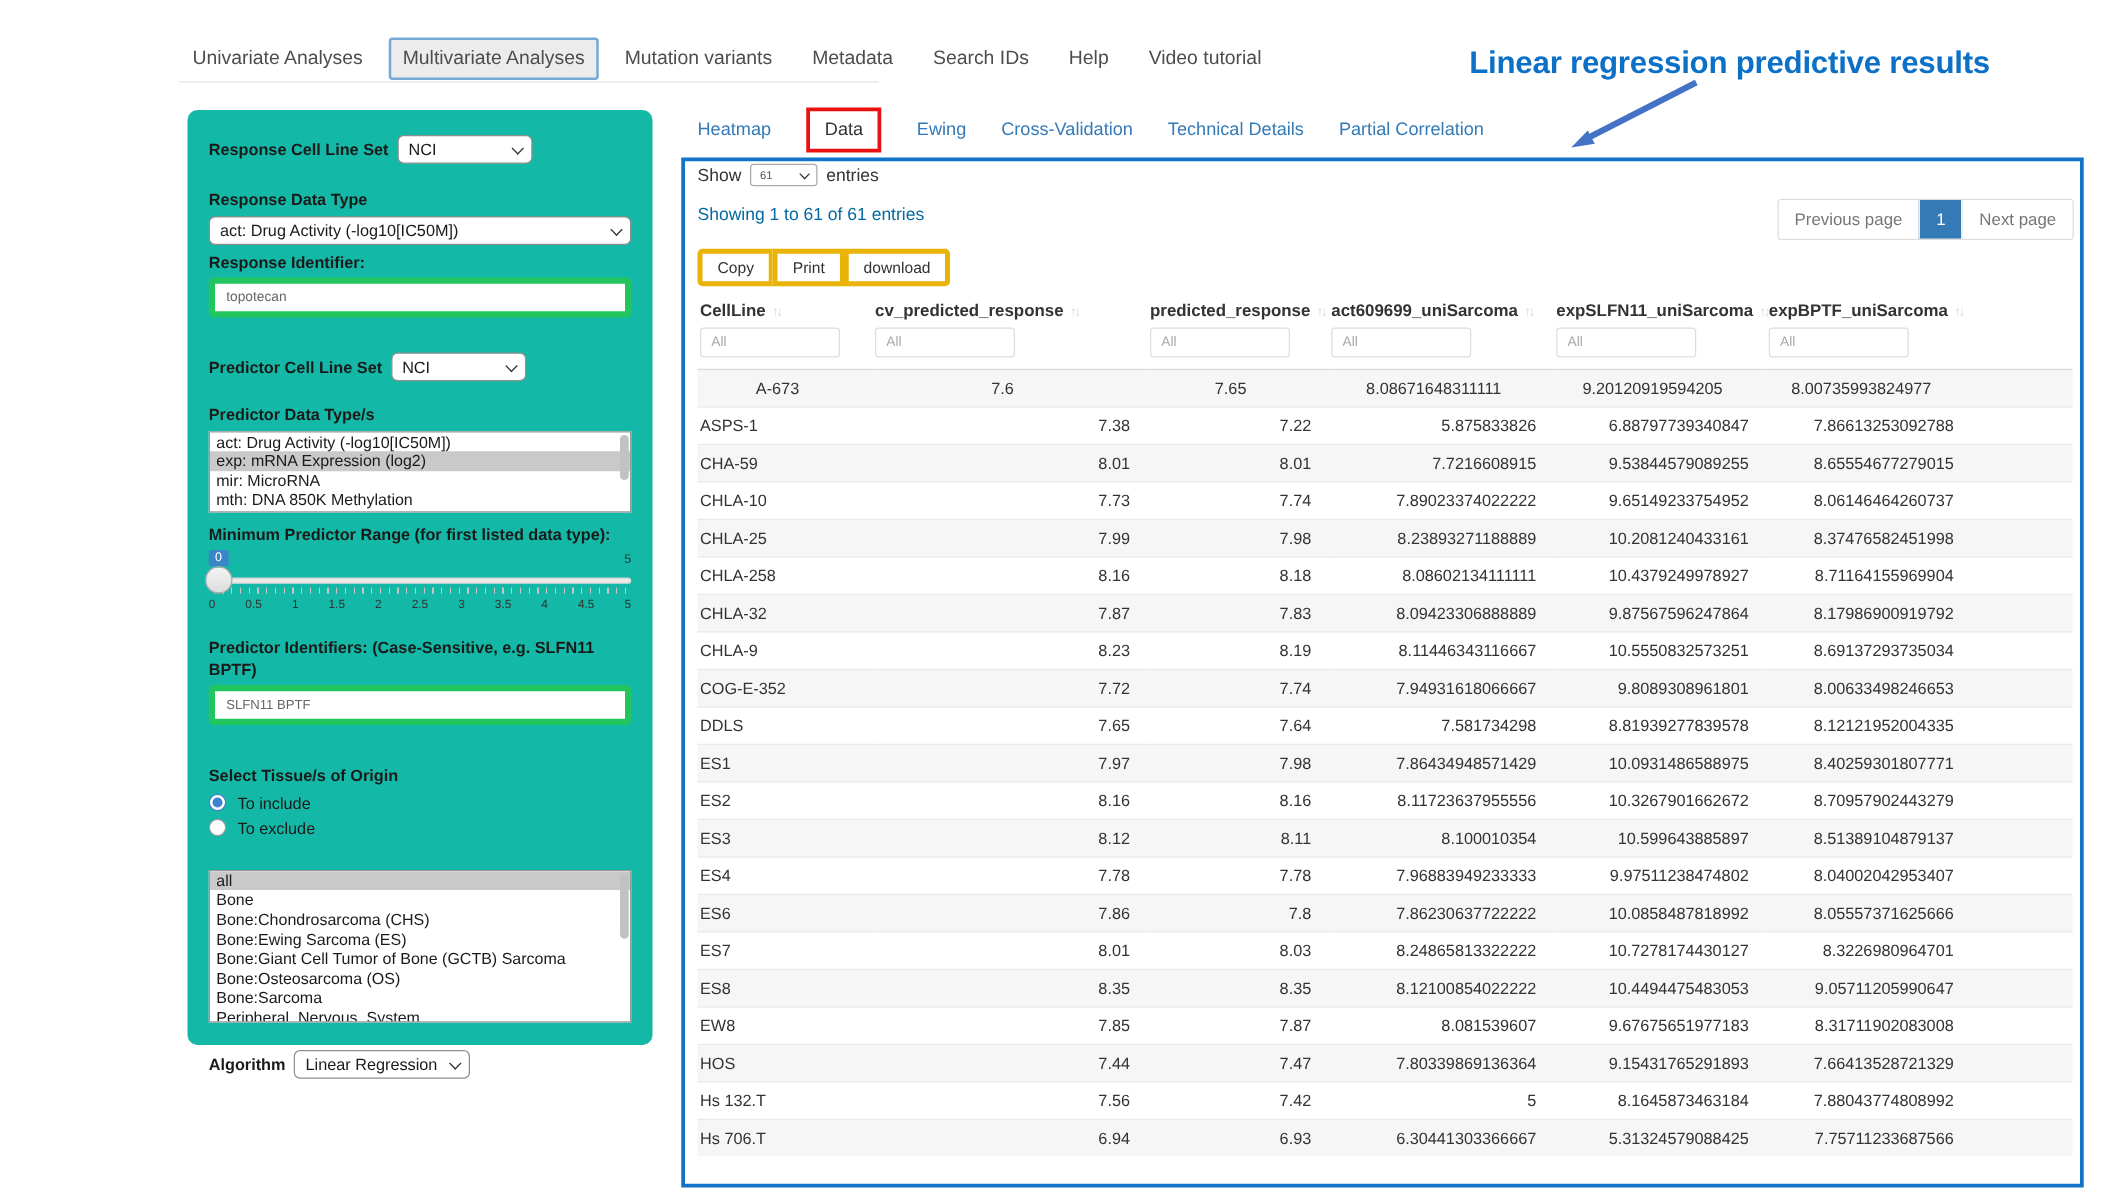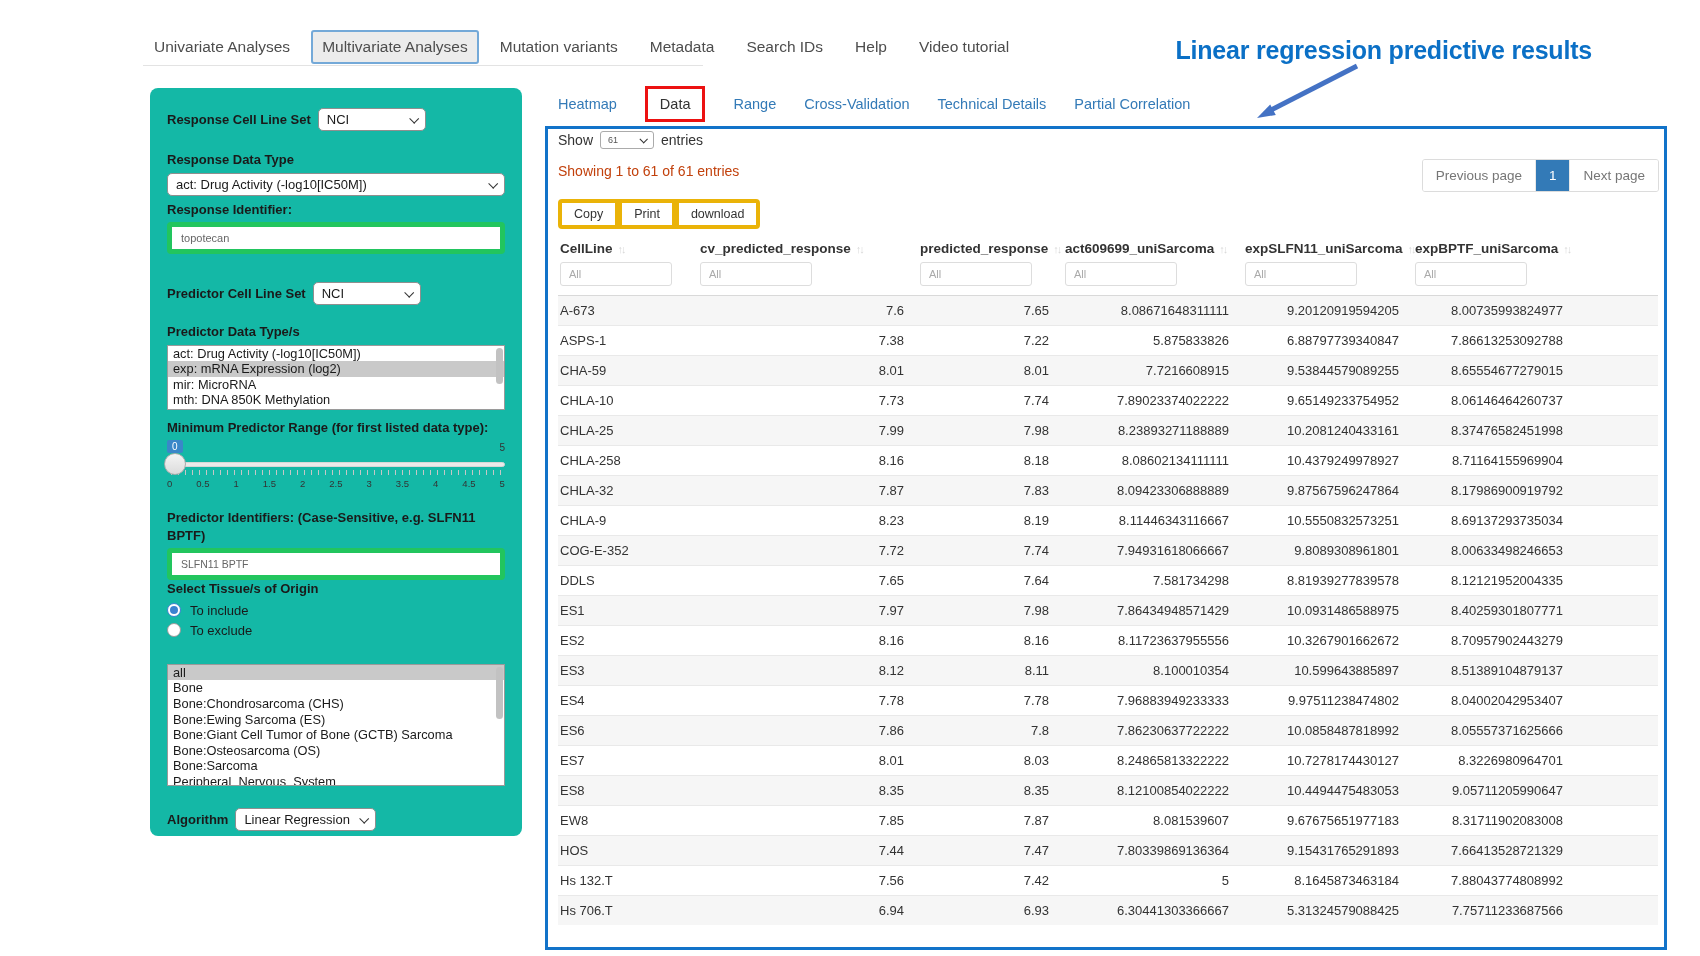--- a/index.html
+++ b/index.html
@@ -68,21 +68,21 @@
   
   .panel { position:absolute; left:545px; top:126px; width:1122px; height:824px;
            border:3px solid #1273c9; background:#fff; }
   .show-row { position:absolute; left:10px; top:2px; display:flex; align-items:center; gap:7px;
               font-size:14px; color:#333; }
   .mini-select { display:inline-flex; align-items:center; justify-content:space-between; width:54px;
                  border:1px solid #ababab; border-radius:3px; padding:3px 7px; background:#fff; cursor:pointer; }
   .mini-select .val { font-size:9px; color:#555; }
   .mini-select .chev { width:6px; height:6px; border-right:1.5px solid #333; border-bottom:1.5px solid #333;
                        transform:rotate(45deg) translateY(-1px); }
-  .showing { position:absolute; left:10px; top:34px; font-size:14px; color:#c2410c; }
+  .showing { position:absolute; left:10px; top:34px; font-size:14px; color:#0369a1; }
   .pagination { position:absolute; right:5px; top:30px; display:flex; border:1px solid #dcdcdc;
                 border-radius:3px; overflow:hidden; font-size:13.5px; }
   .pg { padding:8px 13px; color:#767676; background:#fff; border-left:1px solid #e8e8e8; cursor:pointer; }
   .pg:first-child { border-left:none; }
   .pg.active { background:#337ab7; color:#fff; }
   .btn-group { position:absolute; left:10px; top:70px; display:flex; font-size:12.5px; color:#333; }
   .bg-btn { border:4px solid #eab308; background:#fff; padding:4px 12px; margin-left:-1px;
             font-family:inherit; font-size:12.5px; color:#333; cursor:pointer; }
   .bg-btn:first-child { border-radius:4px 0 0 4px; margin-left:0; }
   .bg-btn:last-child { border-radius:0 4px 4px 0; }
@@ -91,21 +91,21 @@
   table.dtable { position:absolute; left:10px; top:102px; width:1100px; border-collapse:collapse;
                  table-layout:fixed; font-size:13px; color:#333; }
   .dtable th { text-align:left; font-weight:bold; font-size:13.5px; padding:10px 4px 4px 2px;
                white-space:nowrap; cursor:pointer; }
   .dtable th .sort { color:#d8d8d8; font-size:11px; margin-left:5px; letter-spacing:-2px; font-weight:normal; }
   .dtable tr.filter-row td { padding:2px 2px 9px 2px; border-bottom:1px solid #d9d9d9; }
   .dtable tr.filter-row input { width:112px; border:1px solid #ddd; border-radius:3px; padding:5px 8px;
                                 font-size:11px; color:#777; font-family:inherit; outline:none; }
   .dtable tr.filter-row input::placeholder { color:#aaa; }
   .dtable tbody td { padding:7px 14px 7px 2px; border-top:1px solid #e9e9e9; white-space:nowrap; }
-  .dtable tbody tr:first-child td { border-top:none; }
+  .dtable tbody tr:first-child td { border-top:none;text-align:center; }
   .dtable tbody tr:nth-child(odd) { background:#f6f6f6; }
   .dtable td.cell-num { text-align:right; }
   .dtable td.last { padding-right:95px; }
 </style>
 </head>
 <body>
 
 <div class="page">
 
   <nav class="topnav" id="topnav">
@@ -179,21 +179,21 @@
           <span>4</span>
           <span>4.5</span>
           <span>5</span>
         </div>
       <div class="handle"></div>
     </div>
 
     <div class="fld-label" style="margin-top:13px;">Predictor Identifiers: (Case-Sensitive, e.g. SLFN11 BPTF)</div>
     <input class="txt" style="font-size: 10.5px;" value="SLFN11 BPTF">
 
-    <div class="fld-label" style="">Select Tissue/s of Origin</div>
+    <div class="fld-label" style="margin-top:32px;">Select Tissue/s of Origin</div>
     <div class="radio-row">
       <span class="radio checked" id="radio-0"></span>
       <span>To include</span>
     </div>
     <div class="radio-row">
       <span class="radio" id="radio-1"></span>
       <span>To exclude</span>
     </div>
 
     <div class="listbox" id="tissue-listbox" style="height:122px; margin-top:26px;">
@@ -215,21 +215,21 @@
         <span class="chev"></span>
       </span>
     </div>
   </aside>
 
   <div class="tabs" id="result-tabs">
       <span class="tab">Heatmap</span>
       <span class="red-box">
         <span class="tab active">Data</span>
       </span>
-      <span class="tab">Range</span>
+      <span class="tab">Ewing</span>
       <span class="tab">Cross-Validation</span>
       <span class="tab">Technical Details</span>
       <span class="tab">Partial Correlation</span>
     </div>
 
   <main class="panel">
 
     <div class="show-row">
       <span>Show</span>
       <span class="mini-select">

